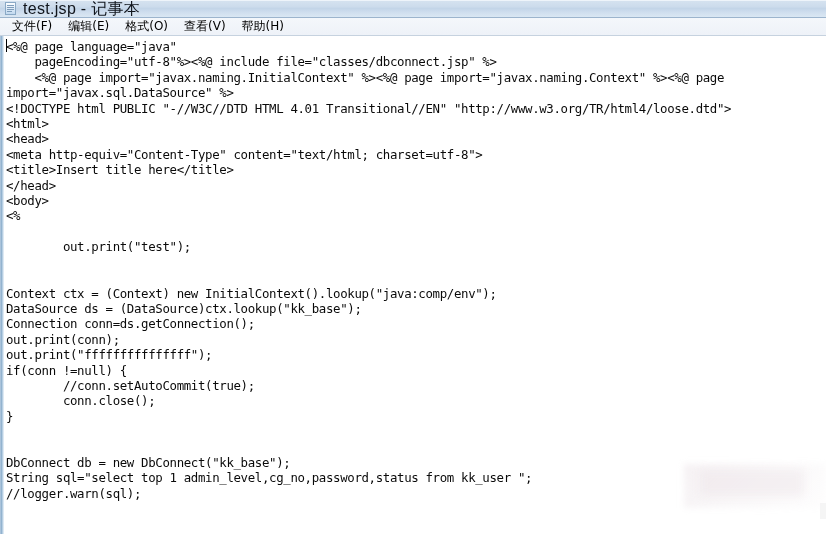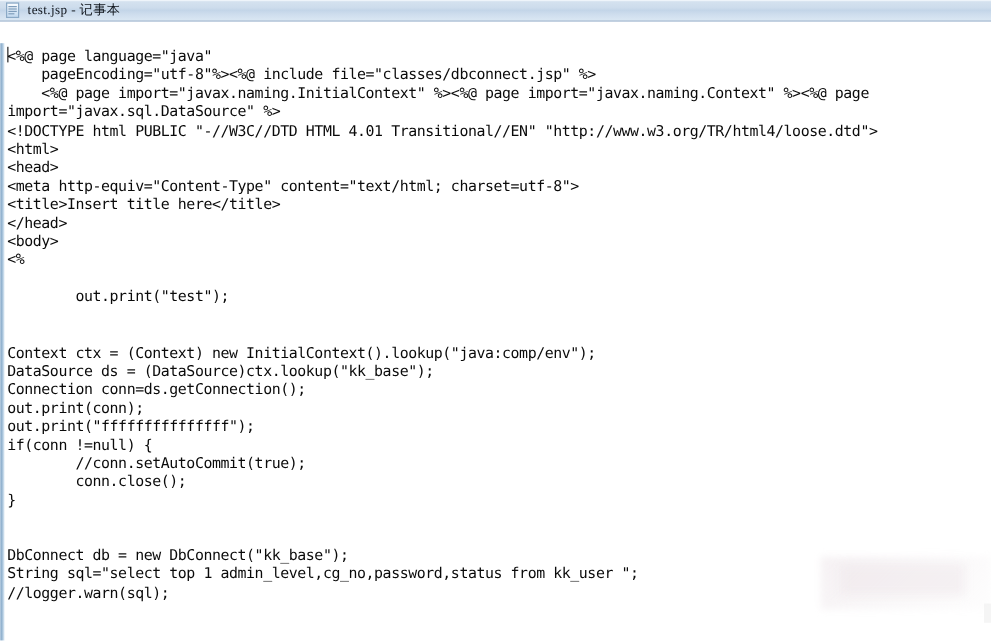--- a/index.html
+++ b/index.html
@@ -70,22 +70,22 @@
     width: 7px;
     height: 1px;
     background: #7f9dbb;
   }
   .win-icon .l1 { top: 3px; }
   .win-icon .l2 { top: 5px; }
   .win-icon .l3 { top: 7px; }
   .win-icon .l4 { top: 9px; width: 5px; }
 
   #title-text {
-    font-family: Liberation Serif, serif;
-    font-size: 11px;
+    font-family: Liberation Sans, sans-serif;
+    font-size: 16px;
     color: #10151c;
     letter-spacing: 0.3px;
     white-space: nowrap;
     line-height: 18px;
   }
 
   
   #menubar {
     position: absolute;
     left: 0; top: 18px;
@@ -209,20 +209,27 @@
     <span class="win-icon">
       <span class="page"></span>
       <span class="ln l1"></span>
       <span class="ln l2"></span>
       <span class="ln l3"></span>
       <span class="ln l4"></span>
     </span>
     <span id="title-text">test.jsp - 记事本</span>
   </div>
 
+  <div id="menubar">
+    <div class="menu-item">文件(F)</div>
+    <div class="menu-item">编辑(E)</div>
+    <div class="menu-item">格式(O)</div>
+    <div class="menu-item">查看(V)</div>
+    <div class="menu-item">帮助(H)</div>
+  </div>
 
   <div id="left-border"></div>
   <div id="left-border-inner"></div>
 
   <div id="textarea">
     <div id="caret"></div>
     <pre id="code">&lt;%@ page language="java"
     pageEncoding="utf-8"%&gt;&lt;%@ include file="classes/dbconnect.jsp" %&gt;
     &lt;%@ page import="javax.naming.InitialContext" %&gt;&lt;%@ page import="javax.naming.Context" %&gt;&lt;%@ page
 import="javax.sql.DataSource" %&gt;

